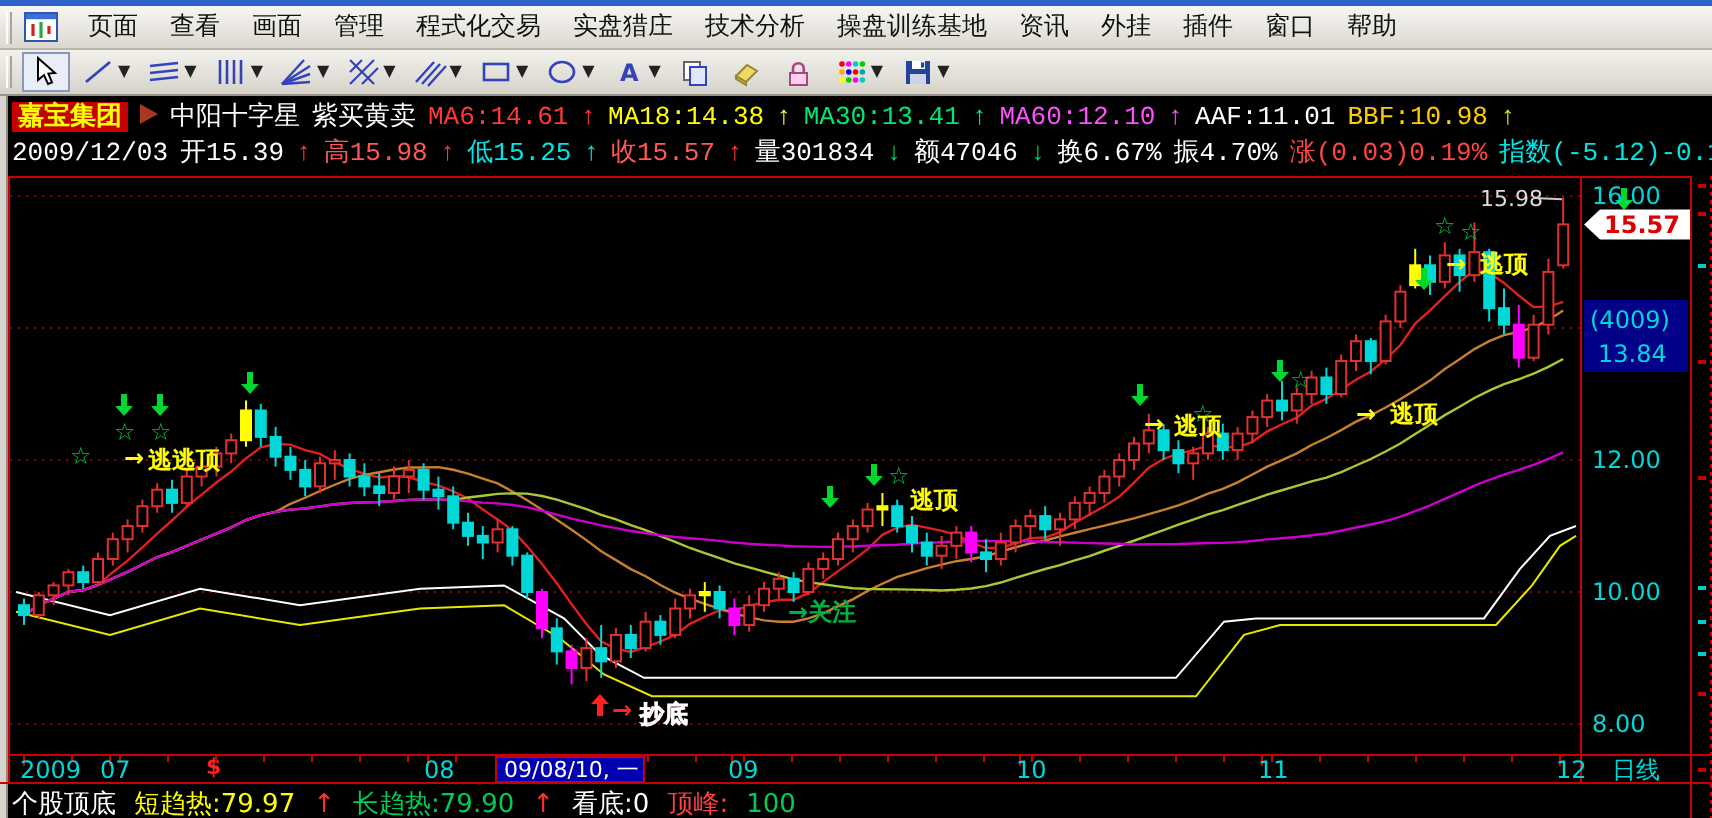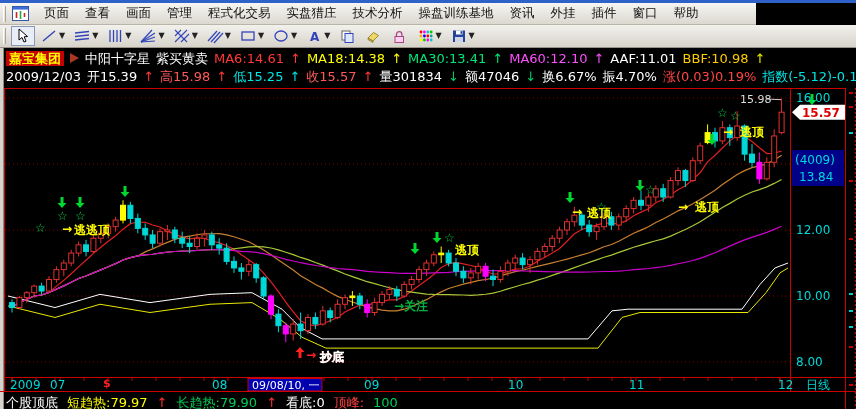--- a/index.html
+++ b/index.html
@@ -1,33 +1,33 @@
 <!DOCTYPE html>
 <html><head>
 <meta charset="utf-8">
 <style>
   html,body{margin:0;padding:0;background:#555;}
   *{box-sizing:border-box;}
   .screen{position:relative;width:856px;height:409px;overflow:hidden;background:#000;
     font-family:"DejaVu Sans","Liberation Sans",sans-serif;}
   .top-strip{position:absolute;left:0;top:0;width:856px;height:3px;background:#2e62c8;}
-  .menubar{position:absolute;left:0;top:3px;width:756px;height:22px;
+  .menubar{position:absolute;left:0;top:3px;width:856px;height:22px;
     background:linear-gradient(#f7f6f2,#dbd8d0);border-bottom:1px solid #b9b5aa;
     display:flex;align-items:center;font-size:12.5px;color:#111;}
   .grip{width:3px;height:16px;border-left:1px solid #fff;border-right:1px solid #a9a49a;margin:0 4px 0 3px;}
   .mdi-icon{width:18px;height:16px;margin:0 6px 0 2px;display:flex;align-items:center;}
   .menu-item{padding:2px 8px;cursor:default;white-space:nowrap;}
   .toolbar{position:absolute;left:0;top:25px;width:856px;height:23px;
     background:linear-gradient(#f2f1ec,#d6d3ca);border-bottom:1px solid #98948a;
     display:flex;align-items:center;}
   .tool{display:flex;align-items:center;height:20px;padding:1px 2px;margin:0 1px;border:1px solid transparent;}
   .tool.pressed{border-color:#8a97b8;background:#e9edf5;}
   .caret{font-size:8px;color:#222;margin-left:1px;line-height:8px;}
   .quote-panel{position:absolute;left:0;top:48px;width:856px;height:40px;background:#000;overflow:hidden;}
-  .quote-row{position:absolute;left:6px;white-space:nowrap;font-size:13px;line-height:17px;}
+  .quote-row{position:absolute;left:6px;white-space:nowrap;font-size:13px;line-height:17px;font-family:Liberation Mono, monospace;}
   .quote-row span{margin-right:6px;}
   .stock-badge{background:#c40000;color:#ffff00;padding:0 3px;font-weight:bold;}
   .flag-icon{display:inline-block;width:0;height:0;border-left:9px solid #a83822;
     border-top:5px solid transparent;border-bottom:5px solid transparent;margin-right:2px;}
   .left-edge{position:absolute;left:0;top:48px;width:4px;height:361px;background:#d6d3ce;border-right:1px solid #8f8b80;}
   .chart-wrap{position:absolute;left:0;top:88px;width:856px;height:321px;}
   .statusbar{position:absolute;left:6px;top:395px;width:846px;height:14px;overflow:hidden;
     white-space:nowrap;font-size:13px;line-height:15px;}
   .statusbar span{margin-right:9px;}
   svg text{font-family:"DejaVu Sans","Liberation Sans",sans-serif;}

